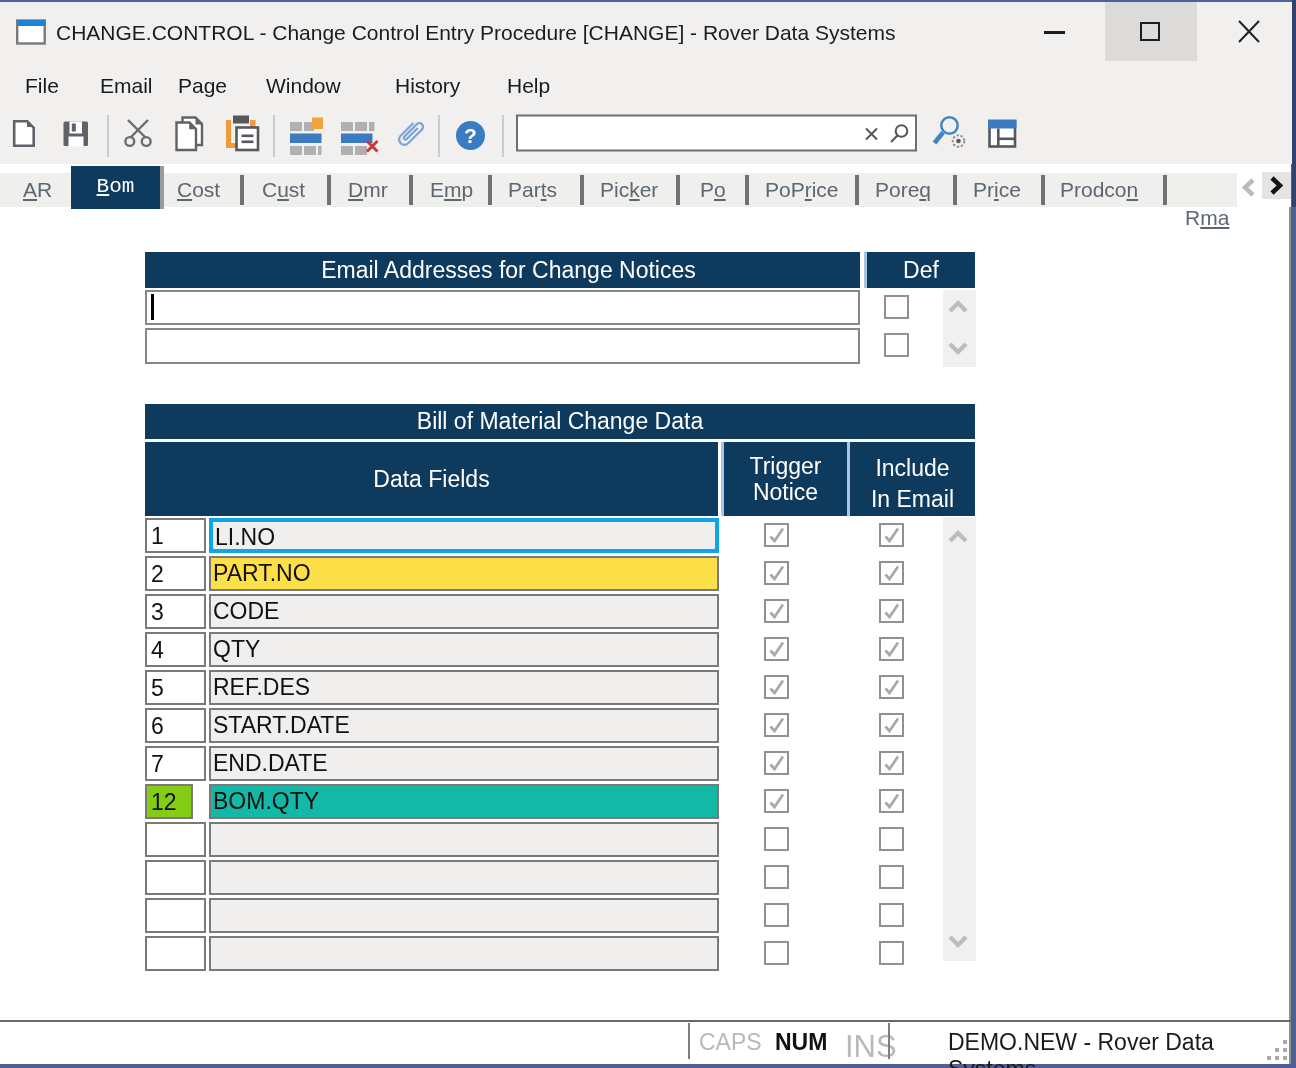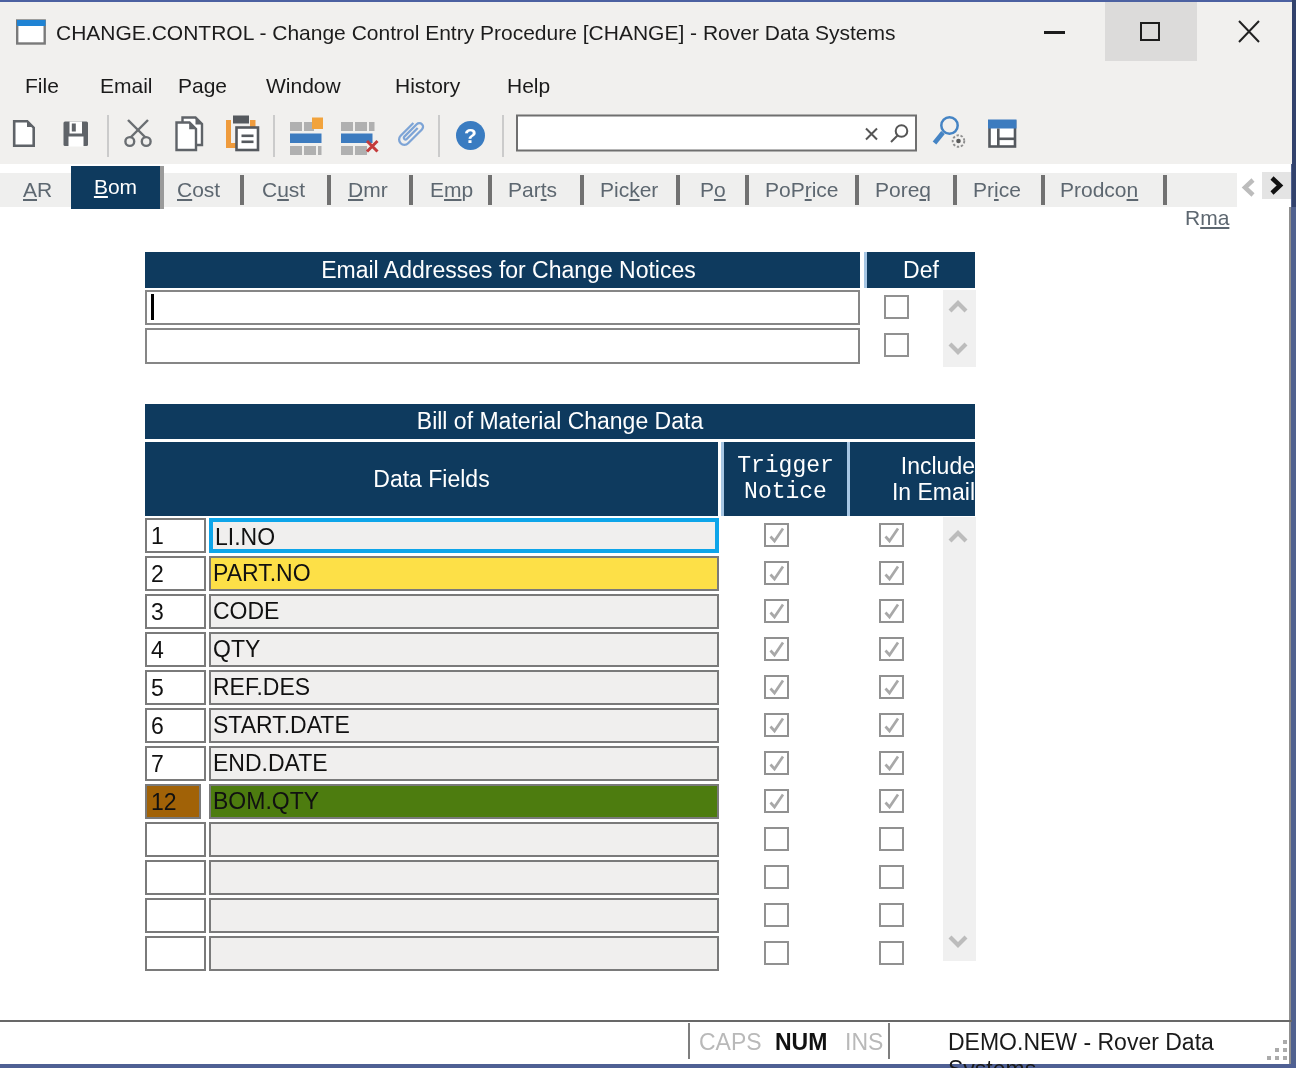--- a/index.html
+++ b/index.html
@@ -151,21 +151,21 @@
 <div class="abs tl" style="left:508px;">Par<u>t</u>s</div>
 <div class="abs tl" style="left:600px;">Pic<u>k</u>er</div>
 <div class="abs tl" style="left:700px;">P<u>o</u></div>
 <div class="abs tl" style="left:765px;">PoP<u>r</u>ice</div>
 <div class="abs tl" style="left:875px;">Pore<u>q</u></div>
 <div class="abs tl" style="left:973px;">Pr<u>i</u>ce</div>
 <div class="abs tl" style="left:1060px;">Prodco<u>n</u></div>
 <div class="abs tl" style="left:1185px;margin-top:28px;">R<u>ma</u></div>
 
 <div class="abs" style="left:160px;top:166px;width:4px;height:43px;background:#9a9a9a;"></div>
-<div class="abs navy" style="left:71px;top:166px;width:89px;height:43px;text-align:center;font-size:21px;line-height:41px;"><u>B</u>om</div>
+<div class="abs navy" style="left:71px;top:166px;width:89px;height:43px;text-align:center;font-size:21px;line-height:41px;font-family:Liberation Mono, monospace;"><u>B</u>om</div>
 
 <svg class="abs" style="left:1240px;top:178px;" width="18" height="19" viewBox="0 0 18 19">
   <path d="M13 2 L5 9.5 L13 17" stroke="#bcbcbc" stroke-width="4.5" fill="none"></path>
 </svg>
 <div class="abs" style="left:1262px;top:172px;width:29px;height:27px;background:#e4e4e4;"></div>
 <svg class="abs" style="left:1267px;top:176px;" width="18" height="19" viewBox="0 0 18 19">
   <path d="M5 2 L13 9.5 L5 17" stroke="#111" stroke-width="4.5" fill="none"></path>
 </svg>
 
 <div class="abs navy" style="left:145px;top:252px;width:715px;height:36px;text-align:center;font-size:23px;line-height:36px;text-indent:12px;">Email Addresses for Change Notices</div>
@@ -178,25 +178,25 @@
 <div class="abs" style="left:943px;top:290px;width:33px;height:77px;background:#f0f0f0;"></div>
 <svg class="abs" style="left:948px;top:300px;" width="20" height="14" viewBox="0 0 20 14">
     <path d="M2 11 L10 3 L18 11" stroke="#bcbcbc" stroke-width="4.2" fill="none"></path>
   </svg>
 <svg class="abs" style="left:948px;top:341px;" width="20" height="14" viewBox="0 0 20 14">
     <path d="M2 3 L10 11 L18 3" stroke="#bcbcbc" stroke-width="4.2" fill="none"></path>
   </svg>
 
 <div class="abs navy" style="left:145px;top:404px;width:830px;height:35px;text-align:center;font-size:23px;line-height:35px;">Bill of Material Change Data</div>
 <div class="abs navy" style="left:145px;top:442px;width:573px;height:74px;text-align:center;font-size:23px;line-height:74px;">Data Fields</div>
-<div class="abs navy" style="left:721px;top:442px;width:126px;height:74px;text-align:center;font-size:23px;border-left:3px solid #a6c6e4;box-sizing:border-box;font-family:Liberation Mono, monospace;">
+<div class="abs navy" style="left:721px;top:442px;width:126px;height:74px;text-align:center;font-size:23px;border-left:3px solid #a6c6e4;box-sizing:border-box;">
     <div style="margin-top:11px;line-height:26px;">Trigger<br>Notice</div>
   </div>
 <div class="abs navy" style="left:847px;top:442px;width:128px;height:74px;text-align:center;font-size:23px;border-left:3px solid #a6c6e4;box-sizing:border-box;">
-    <div style="margin-top:11px;line-height:26px;text-align:right;">Include<br>In Email</div>
+    <div style="margin-top:11px;line-height:31px;">Include<br>In Email</div>
   </div>
 
 <div class="abs" style="left:943px;top:517px;width:33px;height:444px;background:#f0f0f0;"></div>
 <svg class="abs" style="left:948px;top:530px;" width="20" height="14" viewBox="0 0 20 14">
     <path d="M2 11 L10 3 L18 11" stroke="#bcbcbc" stroke-width="4.2" fill="none"></path>
   </svg>
 <svg class="abs" style="left:948px;top:934px;" width="20" height="14" viewBox="0 0 20 14">
     <path d="M2 3 L10 11 L18 3" stroke="#bcbcbc" stroke-width="4.2" fill="none"></path>
   </svg>
 
@@ -249,22 +249,22 @@
       <path d="M4.5 11.5 L8.5 16 L17 3.5" stroke="#a8a8a8" stroke-width="2.7" fill="none"></path>
     </svg></div>
 <div class="abs" style="left:145px;top:746px;width:61px;height:35px;background:#fff;border:2px solid #7a7a7a;box-sizing:border-box;font-size:23px;color:#111;padding-left:4px;line-height:32px;">7</div>
 <div class="abs" style="left:209px;top:746px;width:510px;height:35px;background:#f0efee;border:2px solid #7a7a7a;box-sizing:border-box;font-size:23px;color:#111;padding-left:2px;line-height:31px;">END.DATE</div>
 <div class="ck" style="left:764px;top:751px;"><svg width="21" height="20" viewBox="0 0 21 20">
       <path d="M4.5 11.5 L8.5 16 L17 3.5" stroke="#a8a8a8" stroke-width="2.7" fill="none"></path>
     </svg></div>
 <div class="ck" style="left:879px;top:751px;"><svg width="21" height="20" viewBox="0 0 21 20">
       <path d="M4.5 11.5 L8.5 16 L17 3.5" stroke="#a8a8a8" stroke-width="2.7" fill="none"></path>
     </svg></div>
-<div class="abs" style="left:145px;top:784px;width:56px;height:35px;background:#a16207;border:2px solid #7a7a7a;box-sizing:border-box;font-size:23px;color:#111;padding-left:4px;line-height:32px;">12</div>
-<div class="abs" style="left:209px;top:784px;width:510px;height:35px;background:#4d7c0f;border:2px solid #7a7a7a;box-sizing:border-box;font-size:23px;color:#111;padding-left:2px;line-height:31px;">BOM.QTY</div>
+<div class="abs" style="left:145px;top:784px;width:48px;height:35px;background:#84cc16;border:2px solid #7a7a7a;box-sizing:border-box;font-size:23px;color:#111;padding-left:4px;line-height:32px;">12</div>
+<div class="abs" style="left:209px;top:784px;width:510px;height:35px;background:#14b8a6;border:2px solid #7a7a7a;box-sizing:border-box;font-size:23px;color:#111;padding-left:2px;line-height:31px;">BOM.QTY</div>
 <div class="ck" style="left:764px;top:789px;"><svg width="21" height="20" viewBox="0 0 21 20">
       <path d="M4.5 11.5 L8.5 16 L17 3.5" stroke="#a8a8a8" stroke-width="2.7" fill="none"></path>
     </svg></div>
 <div class="ck" style="left:879px;top:789px;"><svg width="21" height="20" viewBox="0 0 21 20">
       <path d="M4.5 11.5 L8.5 16 L17 3.5" stroke="#a8a8a8" stroke-width="2.7" fill="none"></path>
     </svg></div>
 <div class="abs" style="left:145px;top:822px;width:61px;height:35px;background:#fff;border:2px solid #7a7a7a;box-sizing:border-box;font-size:23px;color:#111;padding-left:4px;line-height:32px;"></div>
 <div class="abs" style="left:209px;top:822px;width:510px;height:35px;background:#f0efee;border:2px solid #7a7a7a;box-sizing:border-box;font-size:23px;color:#111;padding-left:2px;line-height:31px;"></div>
 <div class="ck" style="left:764px;top:827px;"></div>
 <div class="ck" style="left:879px;top:827px;"></div>
@@ -278,21 +278,21 @@
 <div class="ck" style="left:879px;top:903px;"></div>
 <div class="abs" style="left:145px;top:936px;width:61px;height:35px;background:#fff;border:2px solid #7a7a7a;box-sizing:border-box;font-size:23px;color:#111;padding-left:4px;line-height:32px;"></div>
 <div class="abs" style="left:209px;top:936px;width:510px;height:35px;background:#f0efee;border:2px solid #7a7a7a;box-sizing:border-box;font-size:23px;color:#111;padding-left:2px;line-height:31px;"></div>
 <div class="ck" style="left:764px;top:941px;"></div>
 <div class="ck" style="left:879px;top:941px;"></div>
 
 <div class="abs" style="left:0;top:1020px;width:1292px;height:2px;background:#686868;"></div>
 <div class="abs" style="left:688px;top:1023px;width:2px;height:36px;background:#7e7e7e;"></div>
 <div class="abs" style="left:699px;top:1029px;font-size:23px;color:#b9b9b9;">CAPS</div>
 <div class="abs" style="left:775px;top:1029px;font-size:23px;font-weight:bold;color:#111;">NUM</div>
-<div class="abs" style="left:845px;top:1029px;font-size:23px;color:#b9b9b9;">INS</div>
+<div class="abs" style="left:845px;top:1029px;font-size:31px;color:#b9b9b9;">INS</div>
 <div class="abs" style="left:888px;top:1023px;width:2px;height:36px;background:#7e7e7e;"></div>
 <div class="abs" style="left:901px;top:1029px;font-size:23px;color:#1a1a1a;margin-left:47px;">DEMO.NEW - Rover Data Systems</div>
 <svg class="abs" style="left:1266px;top:1039px;" width="24" height="24" viewBox="0 0 24 24">
   <g fill="#ababab">
     <rect x="17" y="1" width="4" height="4"></rect>
     <rect x="9" y="9" width="4" height="4"></rect>
       <rect x="17" y="9" width="4" height="4"></rect>
     <rect x="1" y="17" width="4" height="4"></rect>
       <rect x="9" y="17" width="4" height="4"></rect>
       <rect x="17" y="17" width="4" height="4"></rect>

